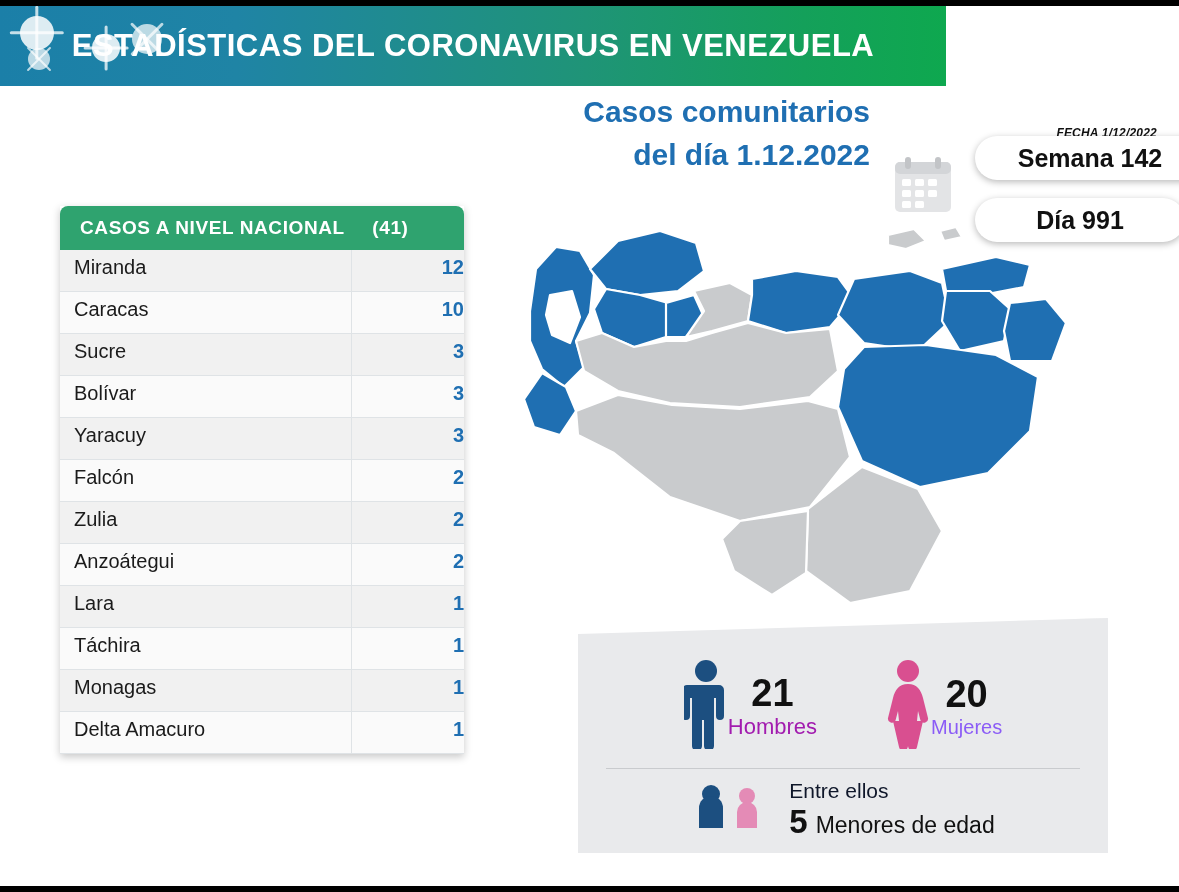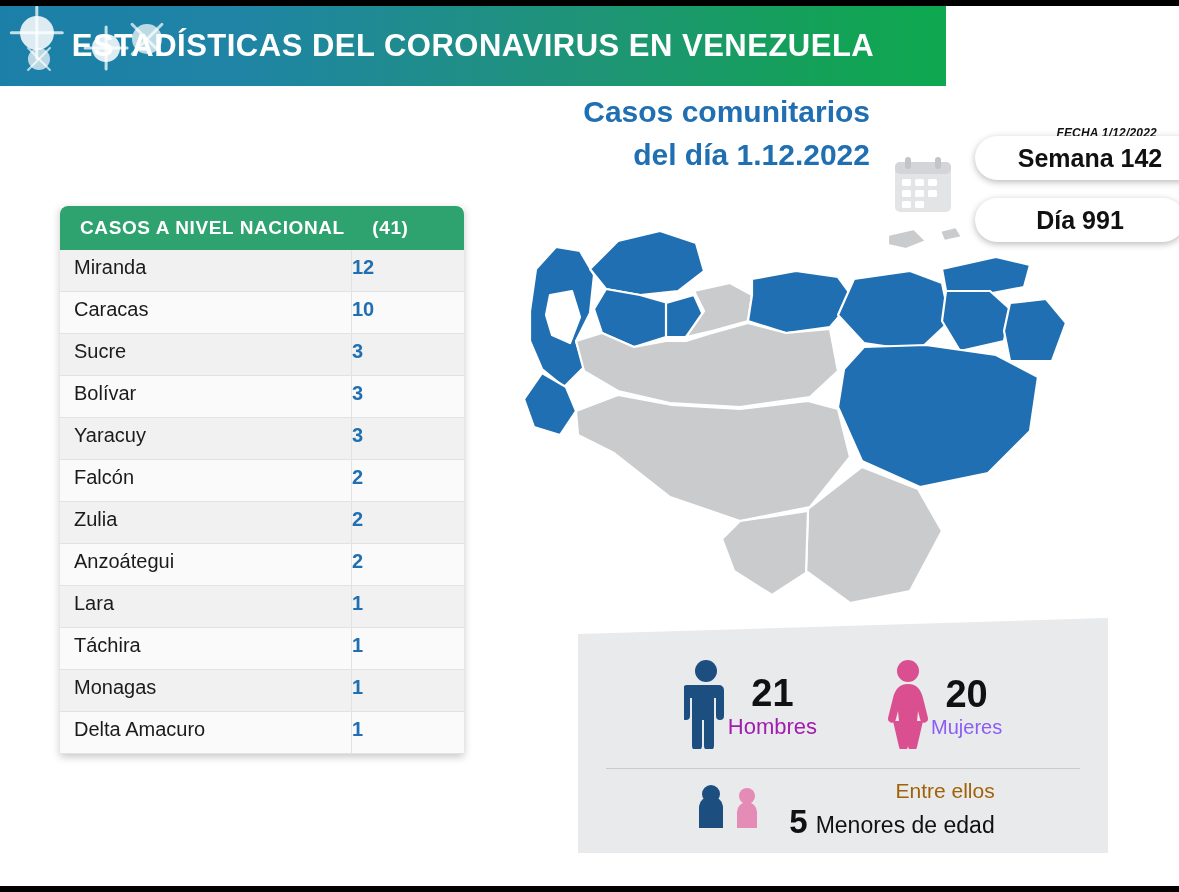--- a/index.html
+++ b/index.html
@@ -167,21 +167,21 @@
   }
   table.cases td {
     padding: 6px 0 12px 14px;
     color: #1b1b1b;
     border-bottom: 1px solid #dfe3e6;
   }
   table.cases tr:nth-child(odd) td { background: #f1f1f1; }
   table.cases tr:nth-child(even) td { background: #fafafa; }
   table.cases td.num {
     width: 112px;
-    text-align: left;
+    text-align: right;
     padding-left: 0;
     color: #1f6fb2;
     font-weight: bold;
     border-left: 1px solid #dfe3e6;
   }
   
   .map-wrap {
     position: absolute;
     left: 490px;
     top: 185px;
@@ -249,22 +249,22 @@
     width: 100%;
     height: 80px;
     display: flex;
     align-items: center;
     justify-content: center;
     gap: 18px;
   }
   .gp-minors-text { line-height: 1.15; }
   .gp-entre {
     font-size: 21px;
-    color: #a16207;
-    text-align: right;
+    color: #0f172a;
+    text-align: left;
     display: block;
   }
   .gp-minor-line {
     display: flex;
     align-items: baseline;
     gap: 8px;
     justify-content: center;
   }
   .gp-minor-num {
     font-size: 33px;

